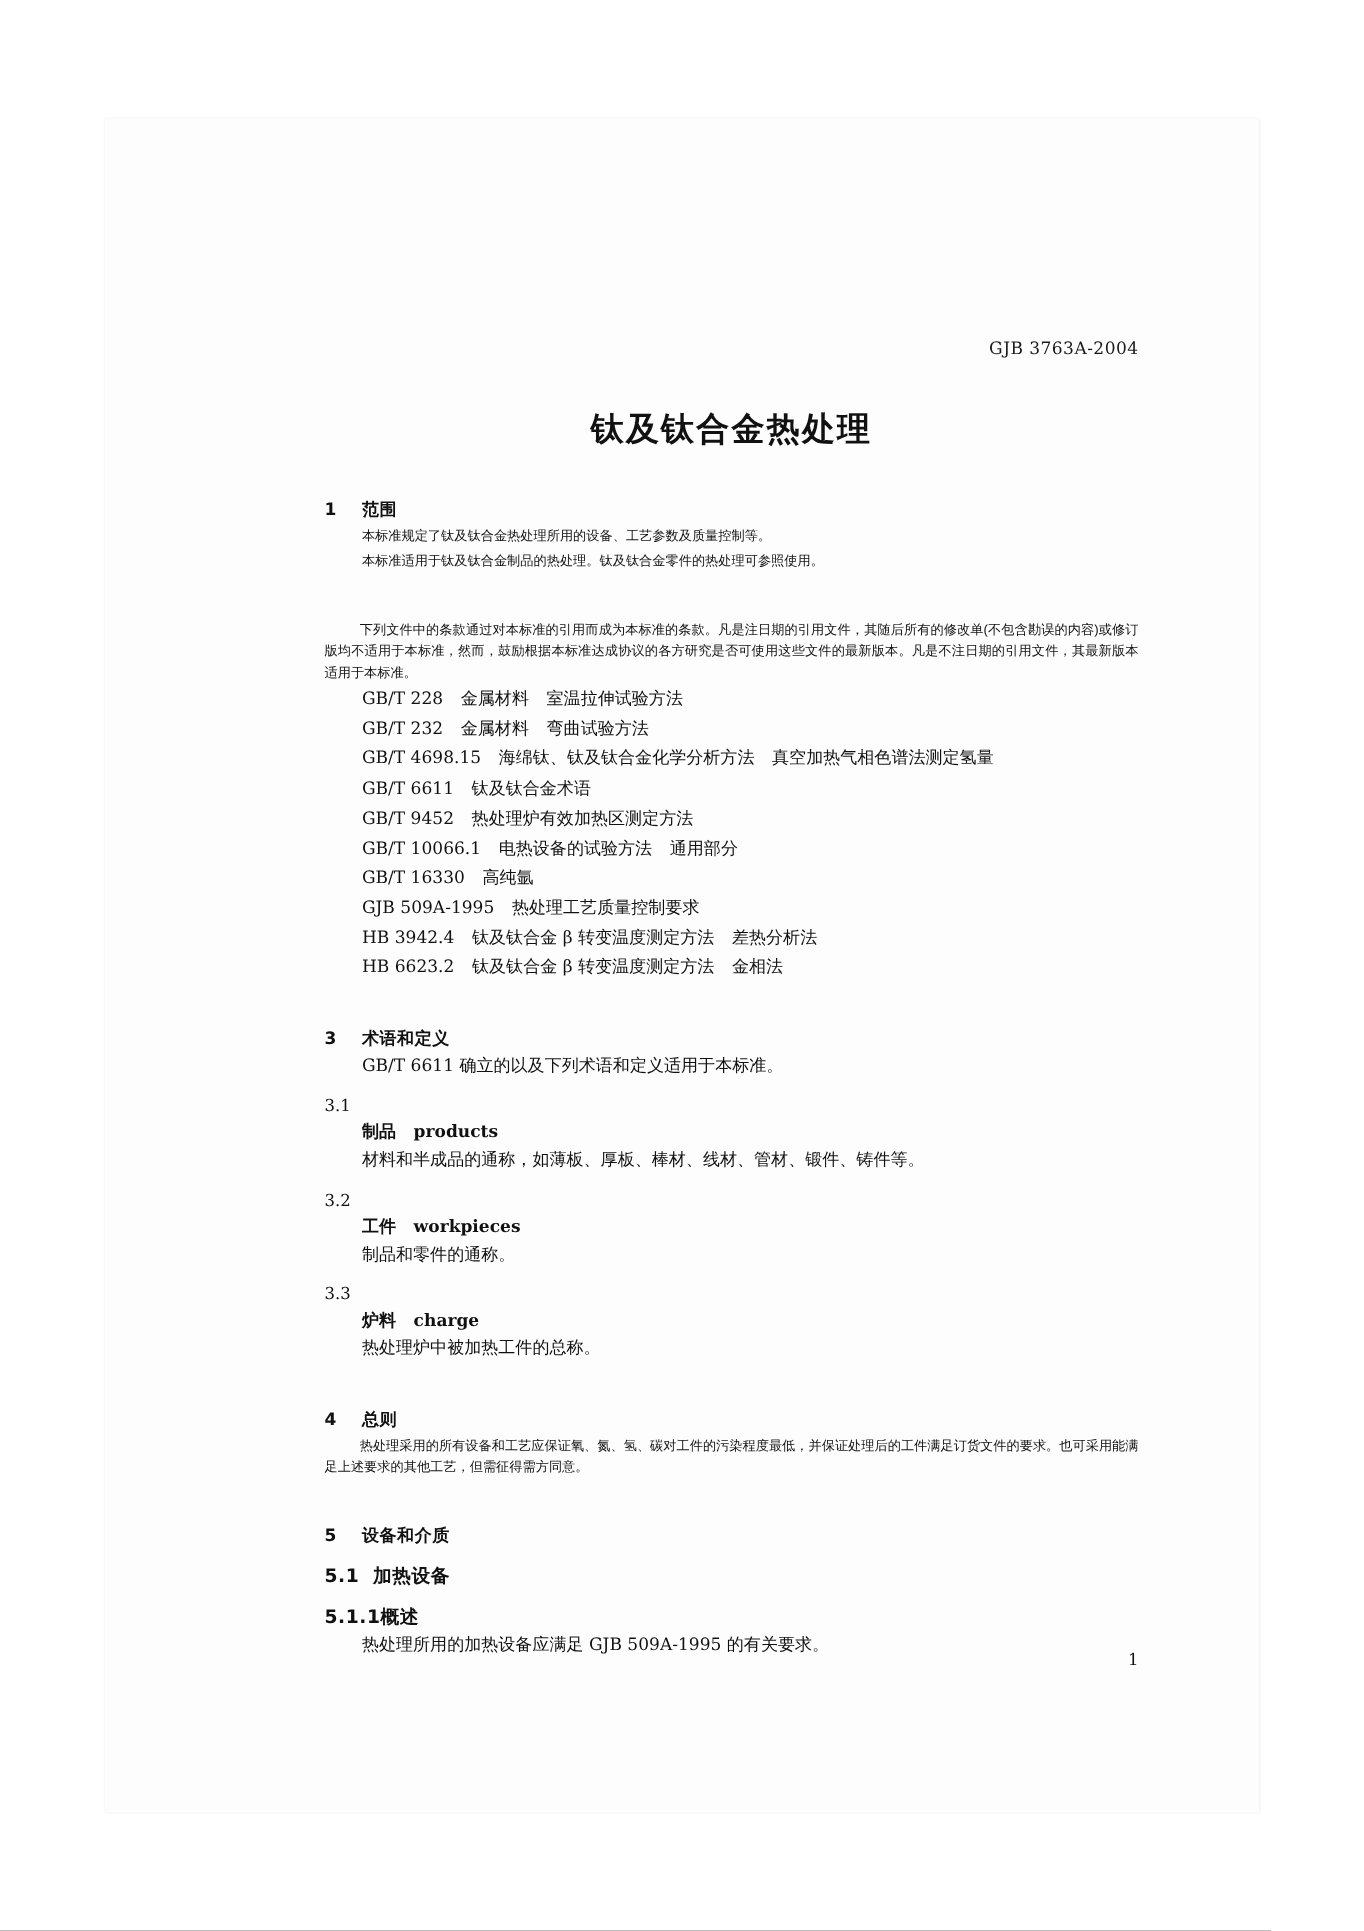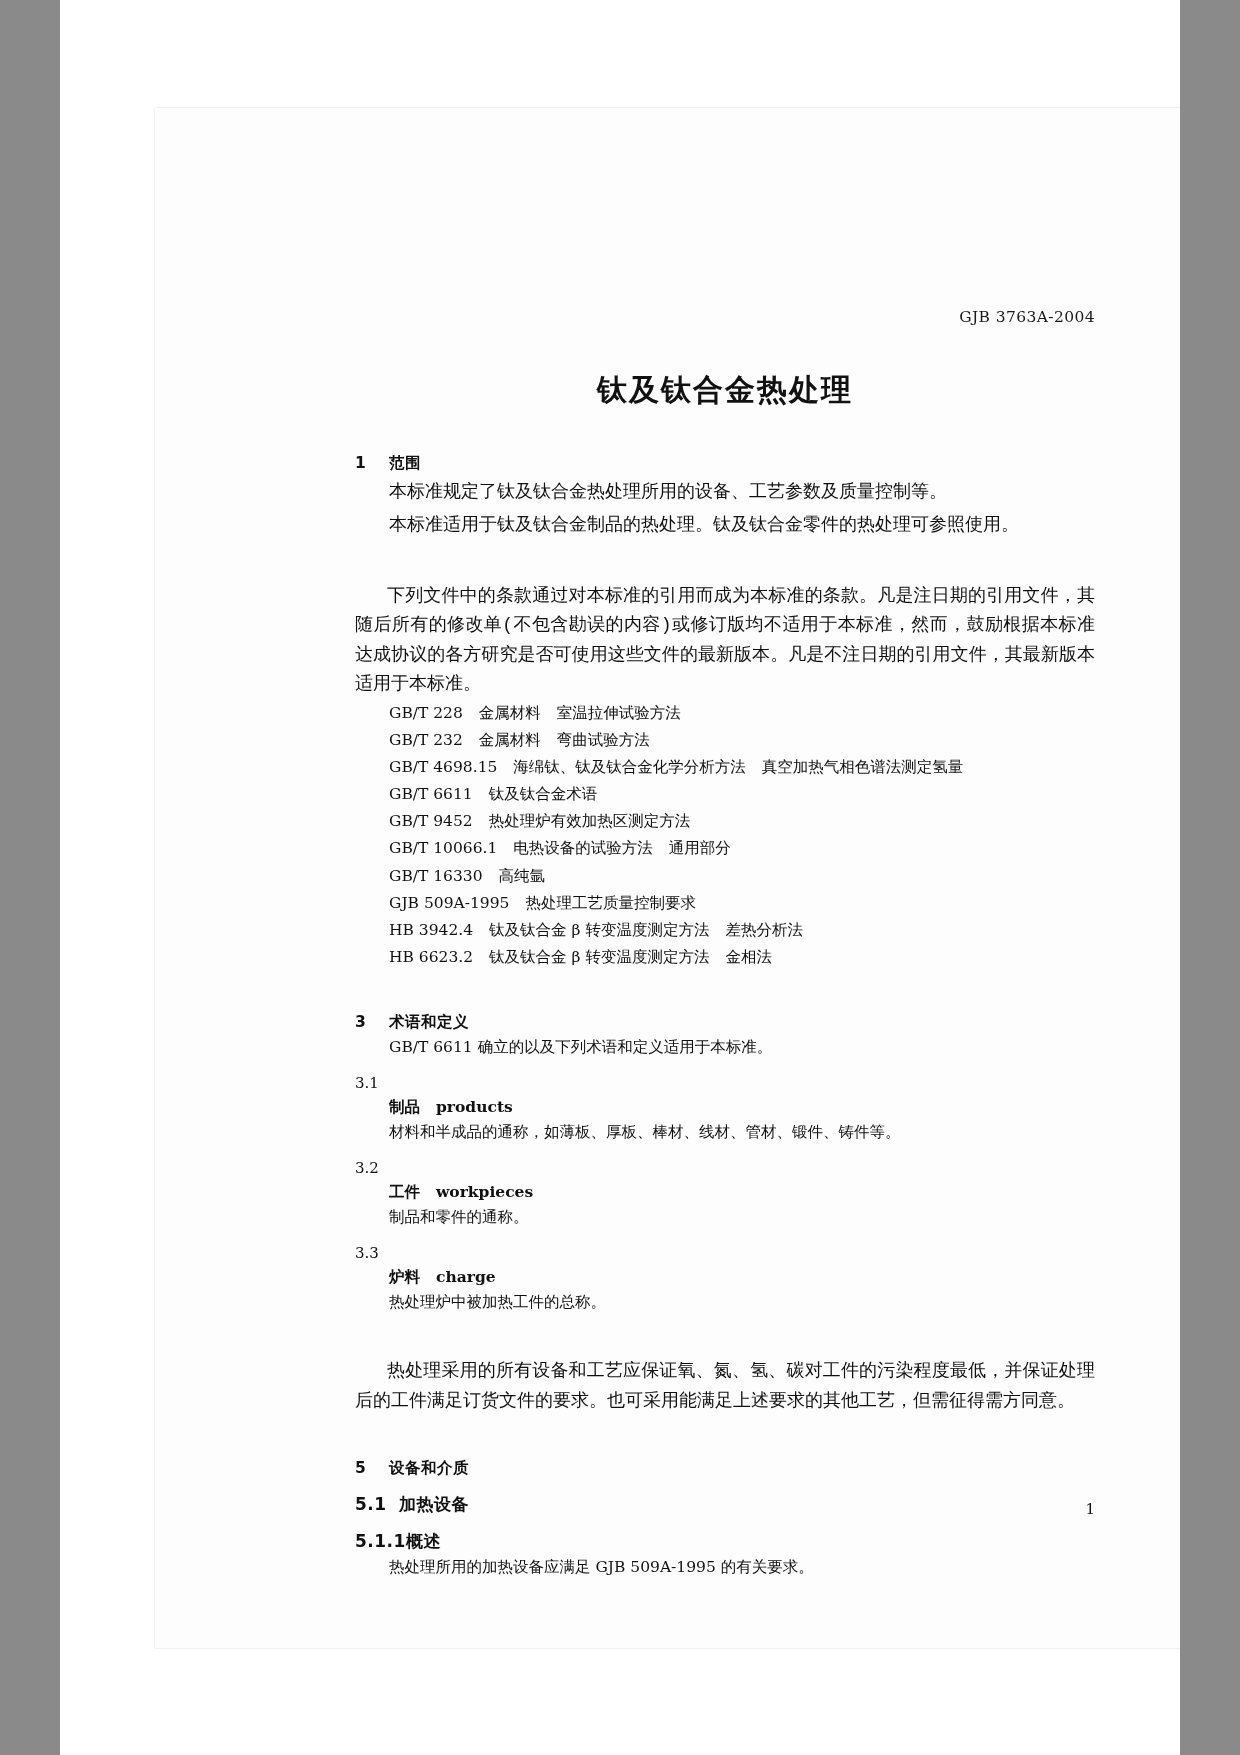--- a/index.html
+++ b/index.html
@@ -5,21 +5,21 @@
   html, body {
     margin: 0;
     padding: 0;
     background: #8a8a8a;
   }
   body {
     font-family: "DejaVu Sans", sans-serif;
   }
   .page {
     position: relative;
-    width: 1120px;
+    width: 1240px;
     height: 1755px;
     background: #ffffff;
     margin: 0 auto;
     overflow: hidden;
   }
   .sheet {
     position: absolute;
     left: 95px;
     top: 108px;
     width: 1050px;
@@ -89,22 +89,22 @@
     font-size: 15.5px;
     color: #111;
     margin-top: 5px;
     margin-left: 34px;
   }
   .term .en {
     font-family: "DejaVu Serif", serif;
     margin-left: 16px;
   }
   p.para {
-    font-family: Liberation Mono, monospace;
-    font-size: 18px;
+    font-family: Liberation Sans, sans-serif;
+    font-size: 12px;
     line-height: 1.62;
     color: #111;
     margin: 4px 0 0 0;
     text-align: justify;
   }
   p.para.indent {
     text-indent: 32px;
   }
   p.line {
     font-family: "DejaVu Serif", serif;
@@ -211,20 +211,23 @@
         <p class="line">制品和零件的通称。</p>
 
         <div class="numonly">3.3</div>
         <div class="term">
           <span>炉料</span><span class="en">charge</span>
         </div>
         <p class="line">热处理炉中被加热工件的总称。</p>
       </div>
 
       <div class="sec">
+        <div class="sec-head">
+          <span class="num">4</span><span>总则</span>
+        </div>
         <p class="para indent">热处理采用的所有设备和工艺应保证氧、氮、氢、碳对工件的污染程度最低，并保证处理后的工件满足订货文件的要求。也可采用能满足上述要求的其他工艺，但需征得需方同意。</p>
       </div>
 
       <div class="sec">
         <div class="sec-head">
           <span class="num">5</span><span>设备和介质</span>
         </div>
         <div class="sub-head">
           <span class="num">5.1</span><span>加热设备</span>
         </div>

